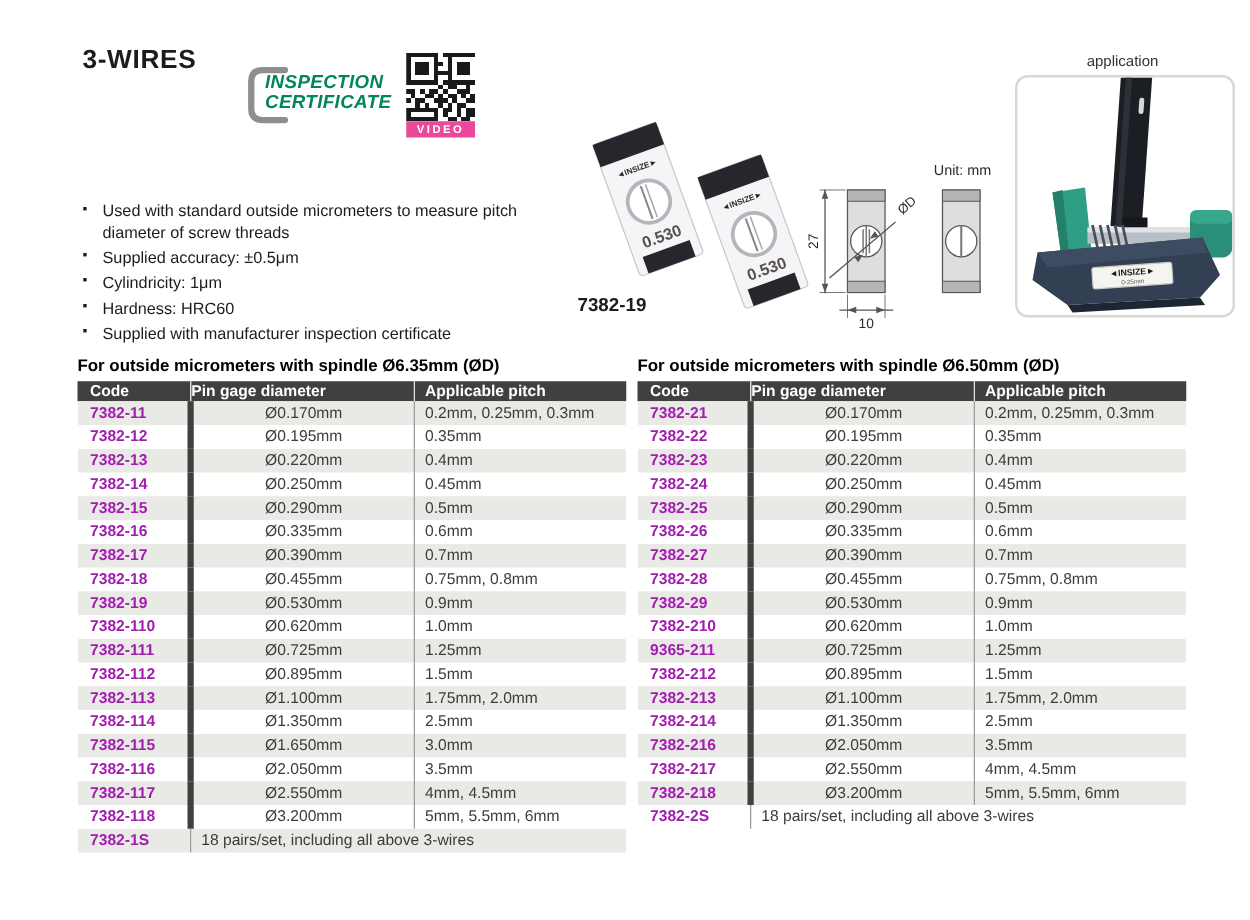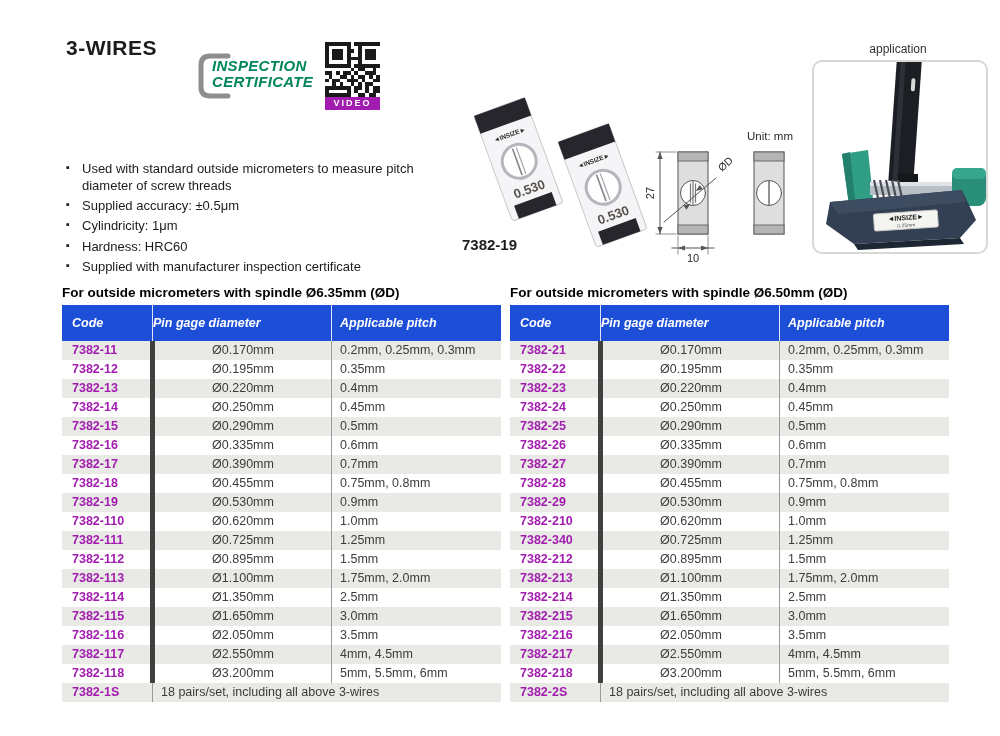--- a/index.html
+++ b/index.html
@@ -11,21 +11,21 @@
 
   
   .cert{position:absolute;left:196px;top:52px;width:140px;height:48px;}
   .cert-bracket{position:absolute;left:0;top:0;}
   .cert-text{position:absolute;left:16px;top:6px;font-style:italic;font-weight:bold;
              font-size:15px;line-height:1.05;color:#00855d;letter-spacing:.3px;white-space:nowrap;}
 
   
   .qrblock{position:absolute;left:325px;top:42px;width:55px;}
   .qr{display:block;width:55px;height:55px;background:#fff;}
-  .videobar{width:55px;height:13px;background:#a21caf;color:#fff;font-size:9px;font-weight:bold;
+  .videobar{width:55px;height:13px;background:#ec4899;color:#fff;font-size:9px;font-weight:bold;
             letter-spacing:2px;text-align:center;line-height:13px;}
 
   
   .app-label{position:absolute;left:812px;top:42px;width:172px;text-align:center;font-size:12px;color:#333;}
   .photo{position:absolute;left:812px;top:60px;width:172px;height:190px;border:2px solid #d8d8d4;
          border-radius:10px;background:#fff;overflow:hidden;}
 
   
   .features{position:absolute;left:66px;top:160px;width:392px;margin:0;padding:0;list-style:none;
             font-size:13px;color:#1c1c1c;}
@@ -37,21 +37,21 @@
   .product-caption{position:absolute;left:462px;top:236px;font-size:15px;font-weight:bold;color:#1c1c1c;}
 
   
   .drawing{position:absolute;left:642px;top:124px;}
 
   
   .tblwrap{position:absolute;top:285px;width:419px;}
   .tblwrap.left{left:62px;} .tblwrap.right{left:510px;}
   .tbl-title{font-size:13.5px;font-weight:bold;color:#000000;margin:0 0 5px 0;}
   table.tbl{border-collapse:collapse;width:419px;table-layout:fixed;font-size:12.5px;color:#3c3c3c;}
-  .tbl th{background:#1d4ed8;color:#fff;font-weight:bold;height:36px;padding:0;text-align:left;font-style:italic;}
+  .tbl th{background:#404040;color:#fff;font-weight:bold;height:16px;padding:0;text-align:left;}
   .tbl th:nth-child(1){width:80px;padding-left:10px;}
   .tbl th:nth-child(2){width:178px;border-left:1px solid rgba(255,255,255,.85);}
   .tbl th:nth-child(3){width:161px;padding-left:8px;border-left:1px solid rgba(255,255,255,.85);}
   .tbl td{height:19px;padding:0;line-height:19px;white-space:nowrap;overflow:hidden;}
   .tbl tbody tr:nth-child(odd){background:#e9e9e6;}
   .tbl td.col-code{font-weight:bold;color:#a21caf;padding-left:10px;}
   .tbl td.col-dia{text-align:center;border-left:5px solid #404040;}
   .tbl td.col-pitch{padding-left:8px;border-left:1px solid #9a9a9a;}
   .tbl td.col-span{padding-left:8px;border-left:1px solid #9a9a9a;}
   svg text{font-family:"Liberation Sans","DejaVu Sans",sans-serif;}
@@ -345,45 +345,40 @@
             <td class="col-code">7382-29</td>
             <td class="col-dia">Ø0.530mm</td>
             <td class="col-pitch">0.9mm</td>
           </tr>
           <tr>
             <td class="col-code">7382-210</td>
             <td class="col-dia">Ø0.620mm</td>
             <td class="col-pitch">1.0mm</td>
           </tr>
           <tr>
-            <td class="col-code">7382-340</td>
+            <td class="col-code">9365-211</td>
             <td class="col-dia">Ø0.725mm</td>
             <td class="col-pitch">1.25mm</td>
           </tr>
           <tr>
             <td class="col-code">7382-212</td>
             <td class="col-dia">Ø0.895mm</td>
             <td class="col-pitch">1.5mm</td>
           </tr>
           <tr>
             <td class="col-code">7382-213</td>
             <td class="col-dia">Ø1.100mm</td>
             <td class="col-pitch">1.75mm, 2.0mm</td>
           </tr>
           <tr>
             <td class="col-code">7382-214</td>
             <td class="col-dia">Ø1.350mm</td>
             <td class="col-pitch">2.5mm</td>
           </tr>
           <tr>
-            <td class="col-code">7382-215</td>
-            <td class="col-dia">Ø1.650mm</td>
-            <td class="col-pitch">3.0mm</td>
-          </tr>
-          <tr>
             <td class="col-code">7382-216</td>
             <td class="col-dia">Ø2.050mm</td>
             <td class="col-pitch">3.5mm</td>
           </tr>
           <tr>
             <td class="col-code">7382-217</td>
             <td class="col-dia">Ø2.550mm</td>
             <td class="col-pitch">4mm, 4.5mm</td>
           </tr>
           <tr>

